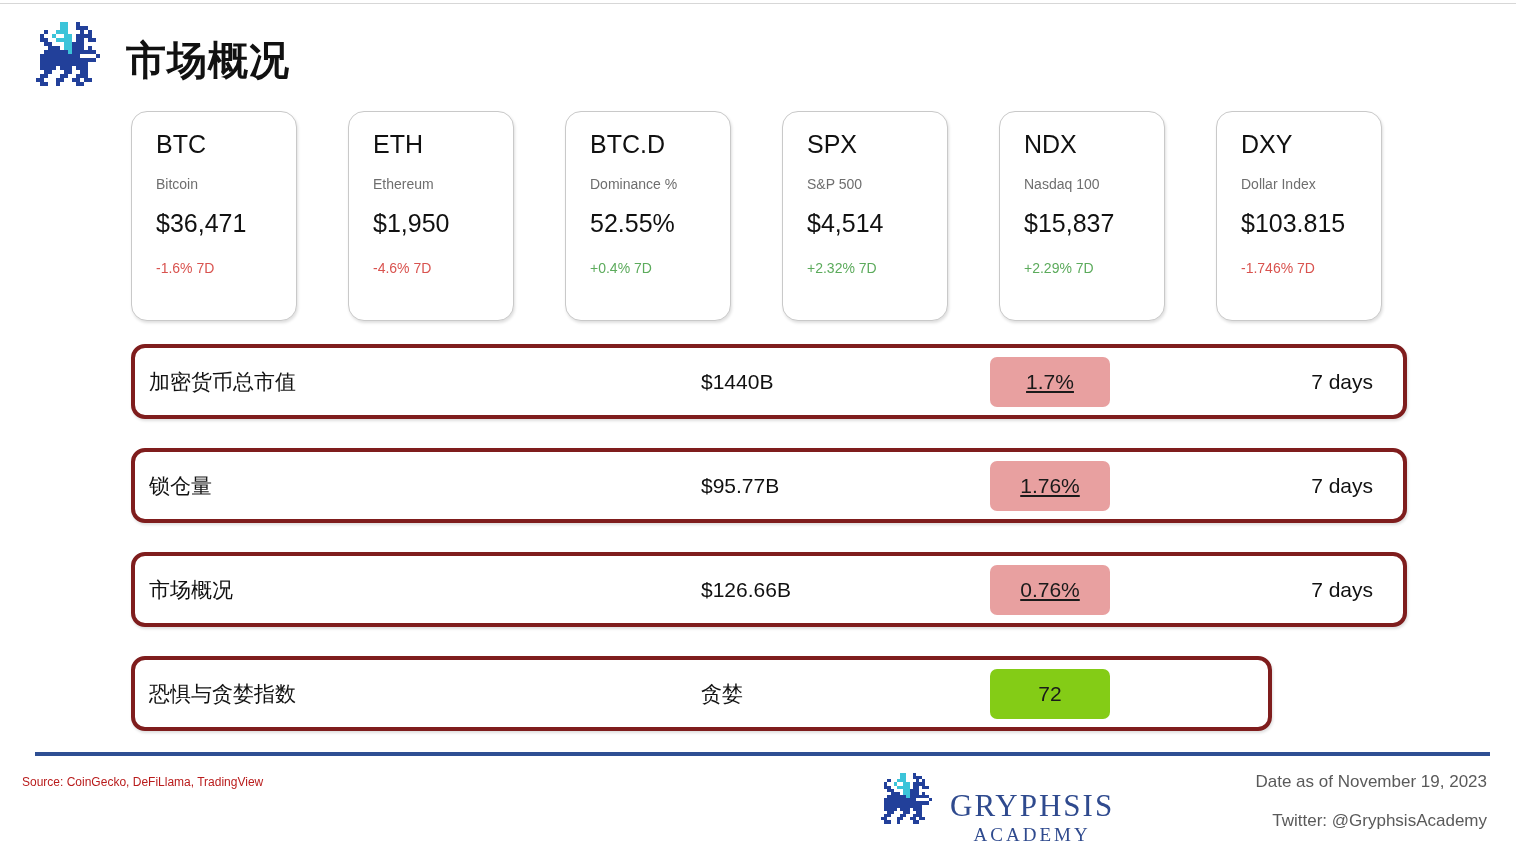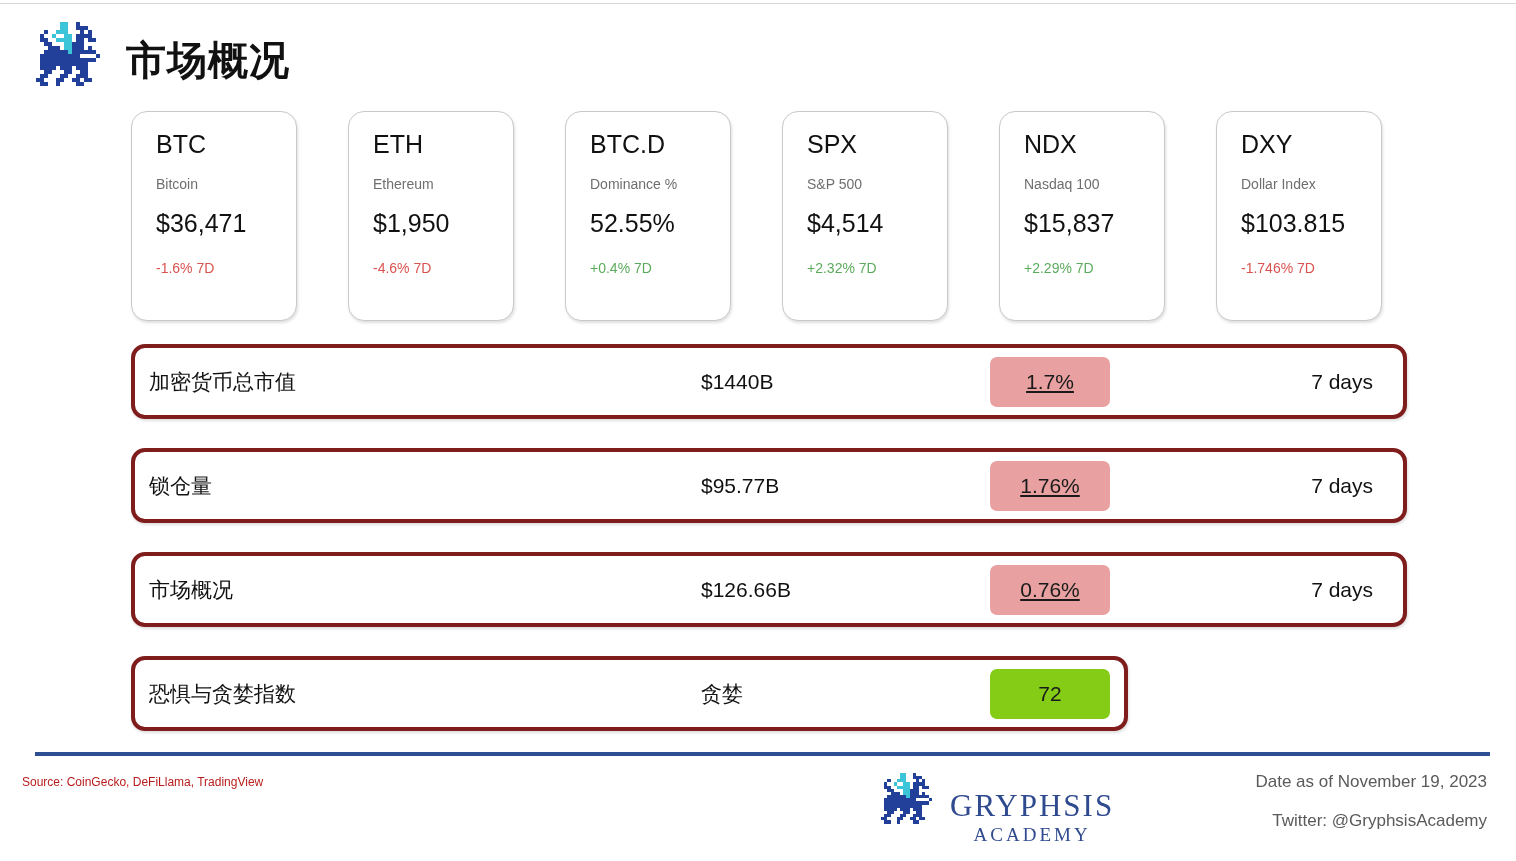--- a/index.html
+++ b/index.html
@@ -121,21 +121,21 @@
     height: 75px;
     background: #ffffff;
     border: 4px solid #7f1d1d;
     border-radius: 14px;
     box-shadow: 1px 2px 3px rgba(0,0,0,0.13);
     margin-bottom: 29px;
     display: flex;
     align-items: center;
   }
 
-  .data-row.short { width: 997px; }
+  .data-row.short { width: 1141px; }
   .data-row.full  { width: 1276px; }
 
   .dr-label {
     position: absolute;
     left: 14px;
     font-size: 21px;
     color: #111111;
     white-space: nowrap;
   }
 

